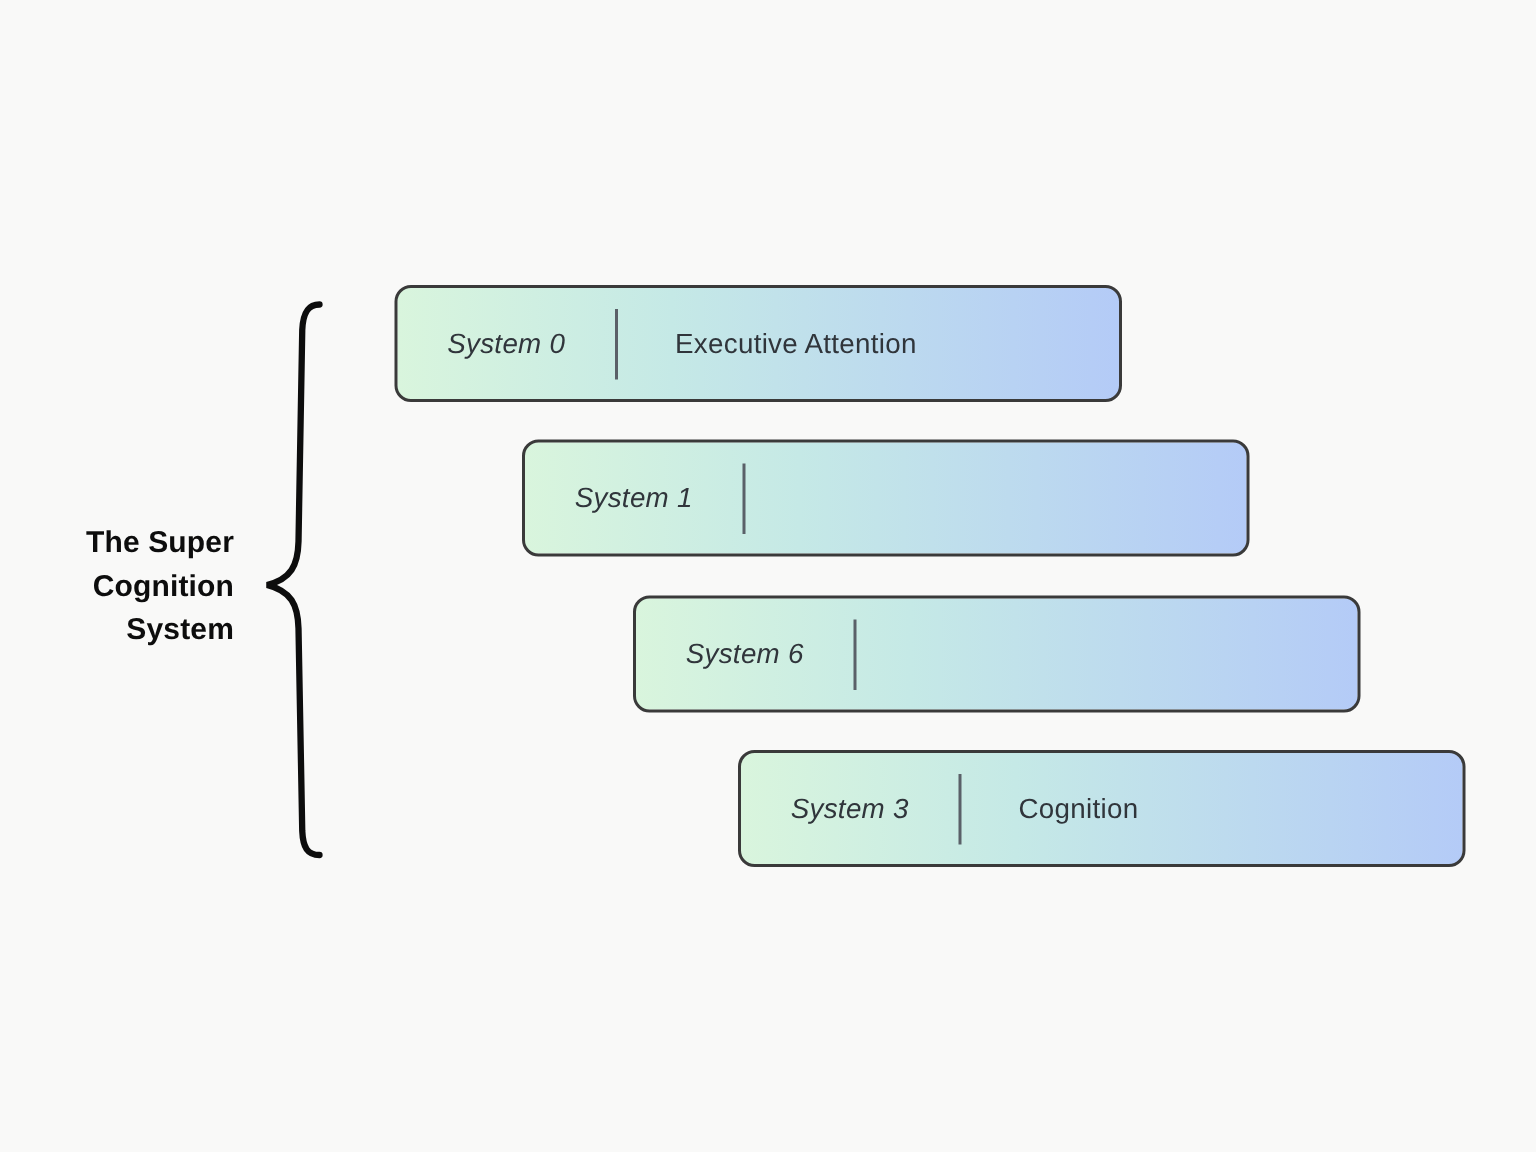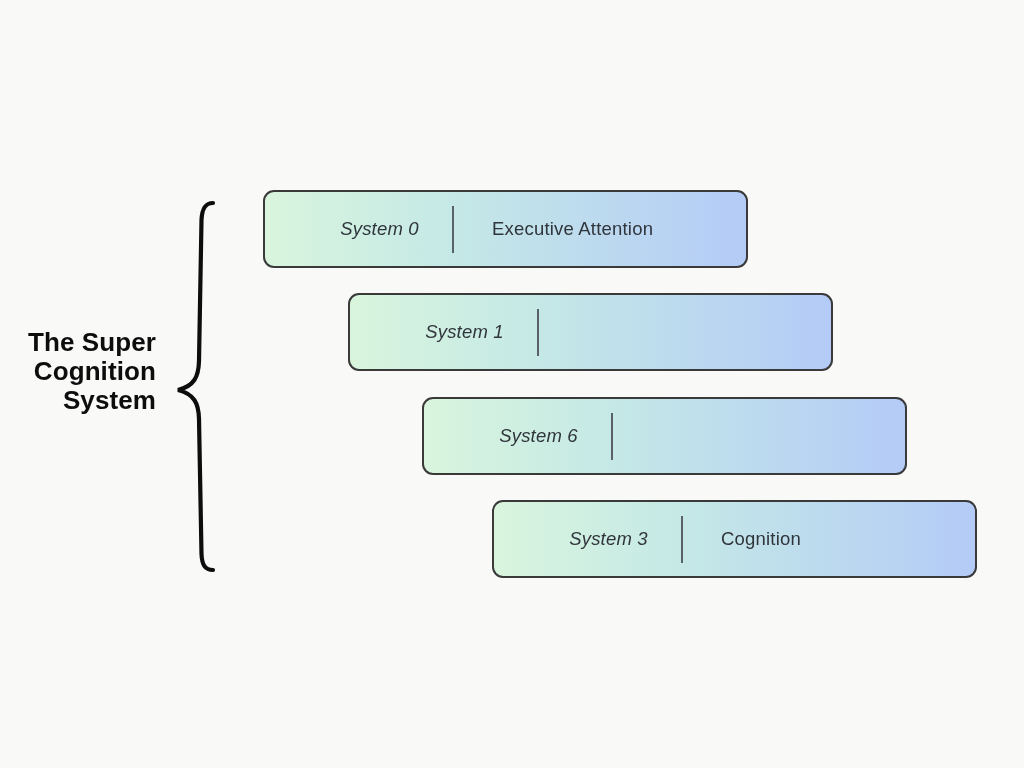--- a/index.html
+++ b/index.html
@@ -17,24 +17,24 @@
   #canvas {
     position: relative;
     width: 1024px;
     height: 768px;
   }
 
   
   #group-label {
     position: absolute;
     left: 0px;
-    top: 328px;
+    top: 348px;
     width: 156px;
     text-align: right;
-    font-size: 26px;
+    font-size: 20px;
     font-weight: bold;
     line-height: 29px;
     color: #0d0d0d;
     letter-spacing: 0.1px;
     white-space: pre-line;
   }
 
   
   #brace {
     position: absolute;
@@ -58,21 +58,20 @@
   }
 
   .bar-system {
     width: 145px;
     flex: 0 0 145px;
     text-align: center;
     font-style: italic;
     font-size: 18.5px;
     color: #30353b;
     letter-spacing: 0.2px;
-    margin-left: 42px;
   }
 
   .bar-divider {
     flex: 0 0 auto;
     width: 2px;
     height: 47px;
     background: #5a6068;
   }
 
   .bar-name {

